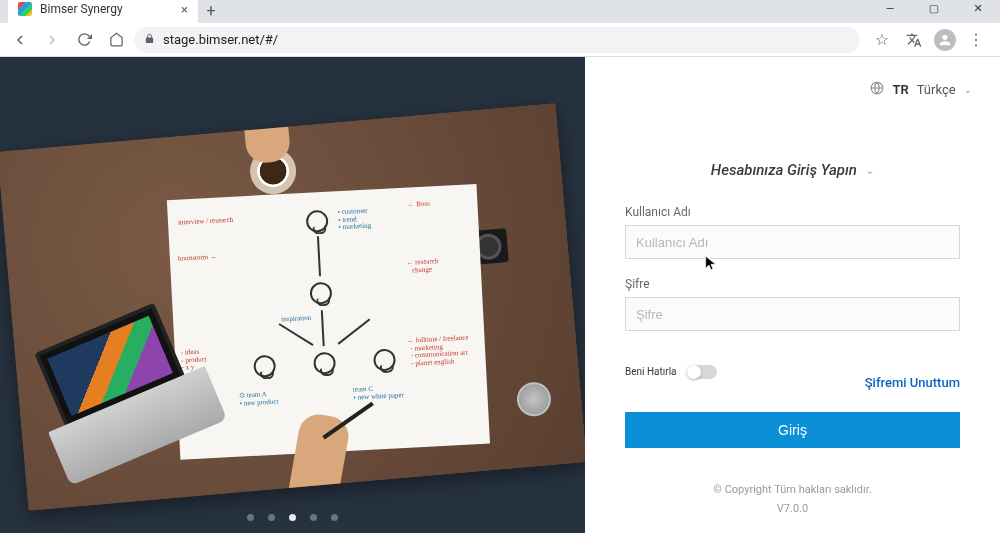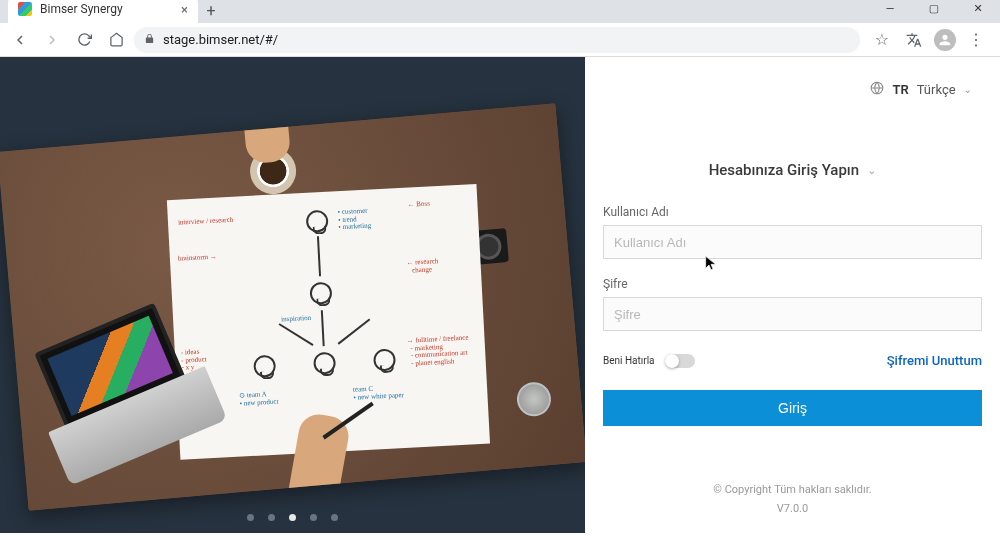--- a/index.html
+++ b/index.html
@@ -21,21 +21,21 @@
   .chrome-omnibox .lock { color: #5f6368; font-size: 12px; }
   .chrome-right { display: flex; align-items: center; gap: 8px; padding: 0 6px; }
   .chrome-right .ico { width: 24px; height: 24px; display: flex; align-items: center; justify-content: center; color: #5f6368; cursor: pointer; }
   .chrome-right .avatar { width: 22px; height: 22px; border-radius: 50%; background: #bdbdbd; display:flex; align-items:center; justify-content:center;}
   .chrome-right .avatar svg { width:16px; height:16px; fill:#fff;}
   .translate-ico { color:#1a73e8; font-size:14px; }
 
   
   .page { display: flex; height: calc(540px - 64px); }
   .left-panel { width: 585px; background: #26323f; position: relative; overflow: hidden; display:flex; align-items:center; justify-content:center;}
-  .right-panel { flex: 1; background: #fff; position: relative; padding: 0 18px; }
+  .right-panel { flex: 1; background: #fff; position: relative; padding: 0 40px; }
 
   
   .hero-img { width: 560px; height: 360px; position: absolute; top: 70px; left: 12px; transform: rotate(-5deg); background:#6d4e3c; border-radius:2px; box-shadow: 0 6px 20px rgba(0,0,0,.4); overflow:hidden;}
   .desk { position:absolute; inset:0; background: radial-gradient(circle at 30% 30%, #7a5a46, #5a3f30); }
   .paper { position:absolute; left:160px; top:68px; width:310px; height:260px; background:#f8f6f2; transform: rotate(2deg); }
   .paper .node { position:absolute; width:22px; height:22px; border:2px solid #333; border-radius:50%;}
   .paper .node::before { content:''; position:absolute; width:10px; height:6px; border:2px solid #333; border-top:none; border-radius:0 0 6px 6px; top:14px; left:4px;}
   .paper .n1{ left:138px; top:18px;} .paper .n2{ left:138px; top:90px;} .paper .n3{ left:78px; top:160px;} .paper .n4{ left:138px; top:160px;} .paper .n5{ left:198px; top:160px;}
   .paper .arrow { position:absolute; background:#333; }
   .paper .a1{ left:148px; top:44px; width:2px; height:40px;}
@@ -60,34 +60,34 @@
   .dots span { width:7px; height:7px; border-radius:50%; background:#6b7580; }
   .dots span.active { background:#e8e8e8; }
 
   
   .lang { position:absolute; top:24px; right:28px; display:flex; align-items:center; gap:8px; color:#555; font-size:13px; cursor:pointer;}
   .lang .globe { font-size:14px; color:#888;}
   .lang .code { font-weight:600; color:#333;}
   .lang .chev { color:#999; font-size:10px;}
 
   .form-wrap { margin-top: 104px; }
-  .form-title { text-align:center; color:#3a3a3a; font-size:15px; font-weight:500; display:flex; align-items:center; justify-content:center; gap:8px;}
+  .form-title { text-align:center; color:#3a3a3a; font-size:15px; font-weight:500; display:flex; align-items:center; justify-content:center; gap:8px;font-style:italic;}
   .form-title .chev { color:#aaa; font-size:11px;}
 
   .field { margin-top: 26px; }
   .field label { display:block; font-size:12px; color:#666; margin-bottom:6px;}
   .field input { width:100%; height:34px; border:1px solid #d8d8d8; background:#fbfbfb; padding:0 10px; font-size:13px; color:#333; outline:none;}
   .field input::placeholder { color:#b8b8b8; }
   .field.second { margin-top: 18px; }
 
   .row { display:flex; align-items:center; justify-content:space-between; margin-top:22px;}
   .remember { display:flex; align-items:center; gap:10px; font-size:10px; color:#333;}
   .toggle { width:30px; height:14px; background:#d8d8d8; border-radius:8px; position:relative; cursor:pointer;}
   .toggle::after { content:''; position:absolute; width:14px; height:14px; border-radius:50%; background:#fff; box-shadow:0 1px 3px rgba(0,0,0,.3); left:0; top:0;}
-  .forgot { color:#0b66c3; font-size:13px; cursor:pointer; font-weight:500;}
+  .forgot { color:#0b66c3; font-size:13px; cursor:pointer; font-weight:500;margin-top:22px;}
 
   .login-btn { width:100%; height:36px; background:#0b8fd6; color:#fff; border:none; font-size:14px; font-weight:500; margin-top:22px; cursor:pointer;}
 
   .footer { position:absolute; bottom:18px; left:0; right:0; text-align:center; font-size:11px; color:#999;}
   .footer .ver { margin-top:6px; }
 
   .cursor { position:absolute; left:703px; top:255px; pointer-events:none; z-index:50;}
   .cursor svg { width:16px; height:16px; }
 </style>
 </head>

